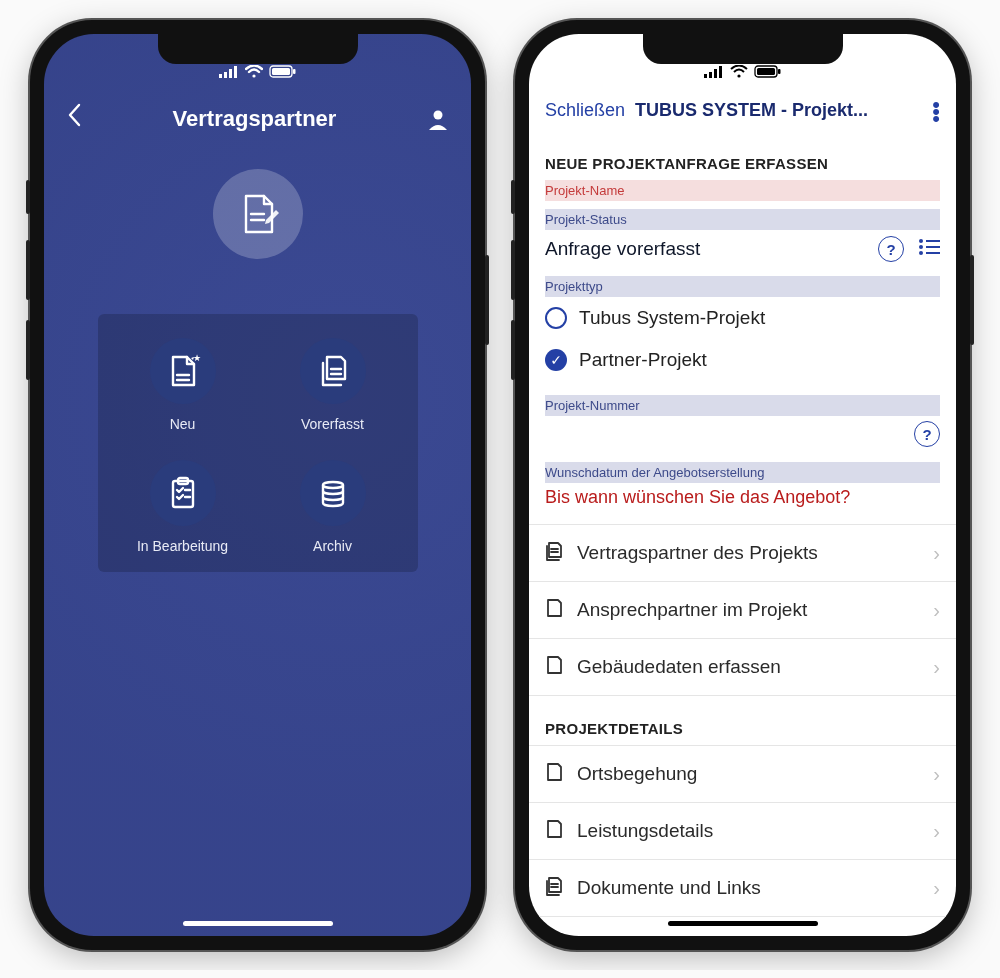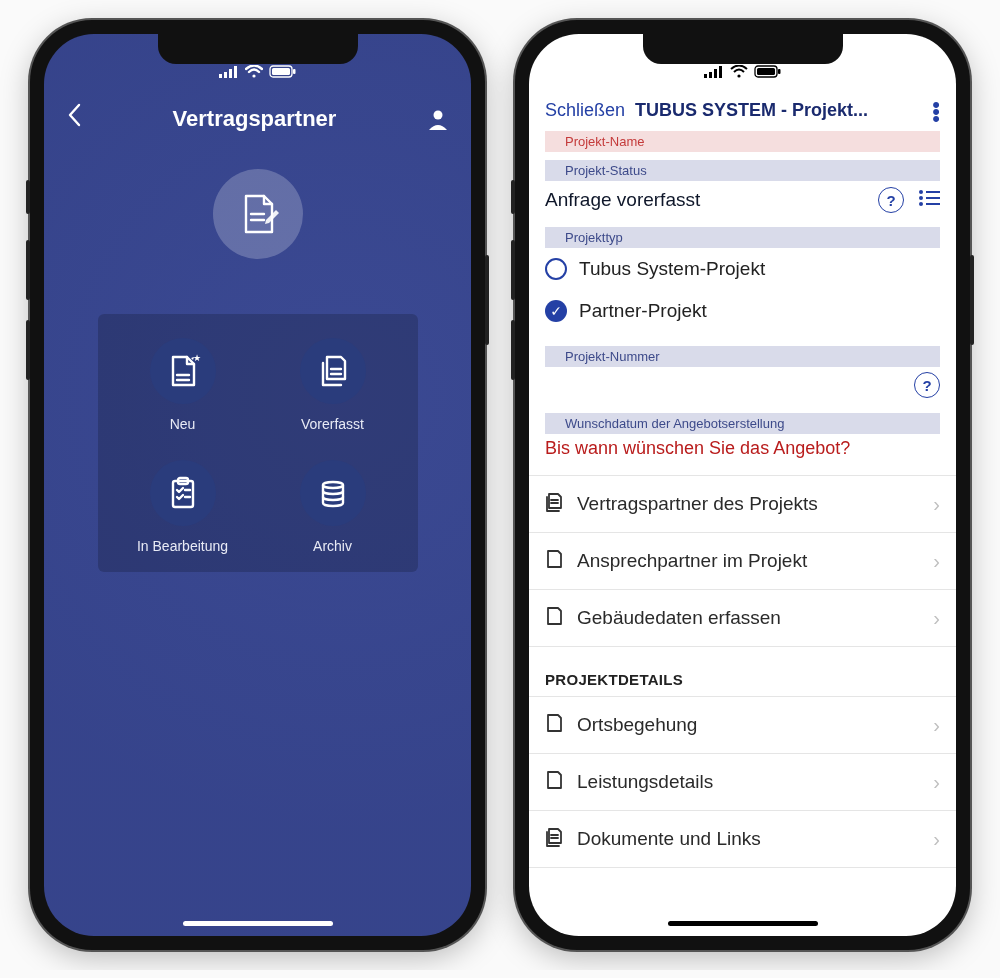--- a/index.html
+++ b/index.html
@@ -99,21 +99,21 @@
     display:flex; align-items:center; justify-content:flex-end;
     padding:18px 16px 10px 16px; gap:10px;
   }
   .close-link { color:#2440a5; font-size:18px; white-space:nowrap; cursor:pointer; }
   .hdr-white .title2 { color:#1a2a6e; font-weight:700; font-size:18px; flex:1; text-align:left; white-space:nowrap; overflow:hidden; text-overflow:ellipsis; }
   .dots-vert { color:#2440a5; font-size:22px; line-height:10px; letter-spacing:0; }
   .dots-vert span{display:block;height:7px;}
 
   .section-title { font-weight:700; font-size:15px; letter-spacing:.3px; padding:24px 16px 8px 16px; }
 
-  .bar { font-size:13px; padding:3px 20px; }
+  .bar { font-size:13px; padding:3px 0; }
   .bar.pink { background:var(--light-pink-bg); color:#c43a3a; margin:0 16px; }
   .bar.blue { background:var(--light-blue-bg); color:#3d4a8a; margin:14px 16px 0 16px; }
   .bar.blue.first { margin-top:8px; }
 
   .status-row { display:flex; align-items:center; padding:6px 16px 0 16px; gap:14px; }
   .status-val { font-size:19px; color:#0f172a; flex:1; }
   .circ-q { width:24px;height:24px;border:1.5px solid #2440a5;border-radius:50%;color:#2440a5;display:flex;align-items:center;justify-content:center;font-size:15px;font-weight:600;cursor:pointer;}
   .list-ic { color:#2440a5; cursor:pointer; }
 
   .radio-row { display:flex; align-items:center; gap:12px; padding:10px 16px; font-size:19px; cursor:pointer;}
@@ -310,20 +310,21 @@
     <div class="hdr-white">
       <span class="close-link">Schließen</span>
       <span class="title2">TUBUS SYSTEM - Projekt...</span>
       <span class="dots-vert">
           <span>•</span>
           <span>•</span>
           <span>•</span>
         </span>
     </div>
 
+    <div class="section-title">NEUE PROJEKTANFRAGE ERFASSEN</div>
 
     <div class="bar pink">Projekt-Name</div>
 
     <div class="bar blue first">Projekt-Status</div>
     <div class="status-row">
       <span class="status-val">Anfrage vorerfasst</span>
       <span class="circ-q">?</span>
       <span class="list-ic">
         <svg width="22" height="18">
             <circle cx="3" cy="3" r="2" fill="#2440a5"></circle>

